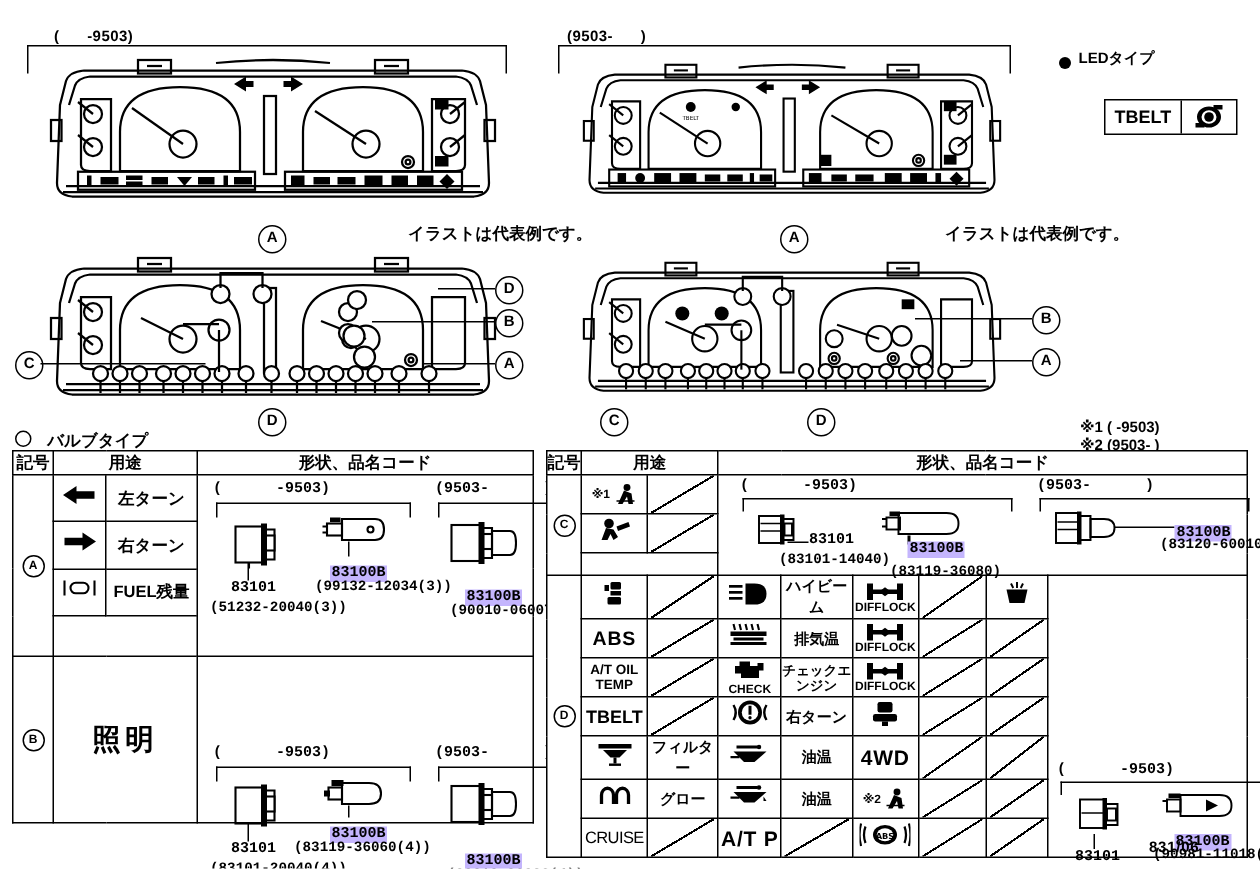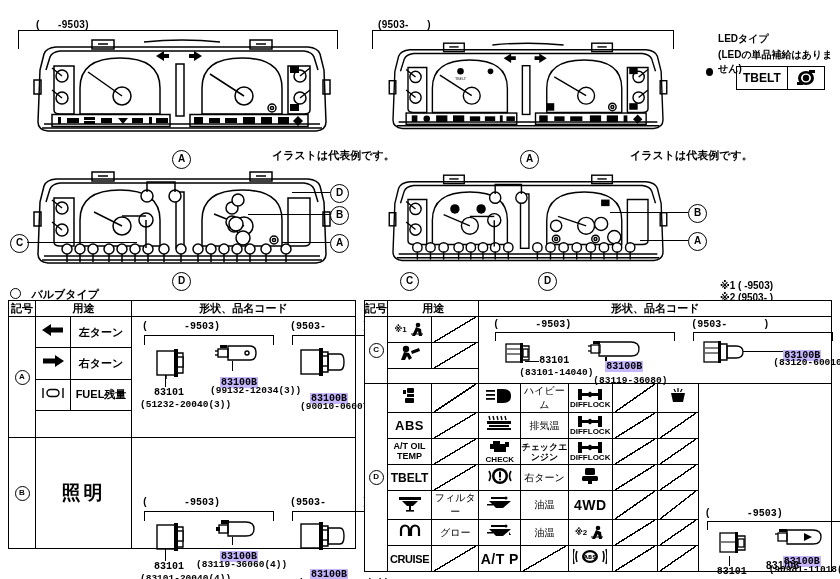--- a/index.html
+++ b/index.html
@@ -55,24 +55,24 @@
   .pc{position:relative;width:100%;height:100%;}
   .pnum{font-family:"Liberation Mono","DejaVu Sans Mono",monospace;font-size:10px;font-weight:bold;white-space:nowrap;}
   .pnum2{font-family:"Liberation Mono","DejaVu Sans Mono",monospace;font-size:9.5px;font-weight:bold;white-space:nowrap;}
   .rangehdr{font-family:"Liberation Mono","DejaVu Sans Mono",monospace;font-size:10px;font-weight:bold;white-space:pre;}
 
   .ubracket{position:absolute;border-left:1.5px solid #000;border-right:1.5px solid #000;border-top:1.5px solid #000;}
   .icon-lbl-sm{font-size:8px;font-weight:bold;}
   .abslbl{font-size:13px;font-weight:bold;letter-spacing:.5px;}
   .atoil{font-size:9px;font-weight:bold;line-height:9.5px;}
   .tbelt{font-size:12px;font-weight:bold;}
-  .cruise{font-size:11px;font-weight:bold;letter-spacing:-.4px;}
+  .cruise{font-size:11px;font-weight:normal;letter-spacing:-.4px;}
   .fwd{font-size:14px;font-weight:bold;letter-spacing:.5px;}
   .atp{font-size:14px;font-weight:bold;letter-spacing:.5px;}
-  .jp10{font-size:10px;font-weight:normal;}
+  .jp10{font-size:10px;font-weight:bold;}
   .jp9{font-size:9px;font-weight:bold;line-height:10px;}
 
   .pagenum{position:absolute;font-size:10px;font-weight:bold;letter-spacing:.5px;}
   .circ-sm{display:inline-block;width:13px;height:13px;border:1.3px solid #000;border-radius:50%;
            font-size:8px;line-height:11px;text-align:center;font-weight:bold;vertical-align:middle;}
   .circ-open{display:inline-block;width:9px;height:9px;border:1.4px solid #000;border-radius:50%;vertical-align:middle;}
 </style>
 </head>
 <body>
 
@@ -421,21 +421,20 @@
   <div class="leader" style="left:640px;top:240px;width:48px;height:1.4px;"></div>
 
   <div class="callout" style="left:400px;top:272px;">C</div>
   <div class="callout" style="left:538px;top:272px;">D</div>
 
   <div class="abs" style="left:706px;top:32px;">
     <div style="display:flex;align-items:flex-end;">
       <span class="dot" style="margin-top:4px;"></span>
       <div>
         <div class="note-sm">LEDタイプ</div>
-        <div class="note-sm" style="margin-top:2px;">(LEDの単品補給はありません)</div>
       </div>
     </div>
   </div>
 
   <div class="ledbox" style="left:736px;top:66px;">
     <div class="cellL">TBELT</div>
     <div class="cellR">
       <svg width="22" height="18" viewBox="0 0 22 18">
         <g fill="#000">
           <path d="M3,9 a8,7 0 1,1 16,0 a8,7 0 1,1 -16,0 Z M6,9 a5,4.5 0 1,0 10,0 a5,4.5 0 1,0 -10,0 Z"></path>

